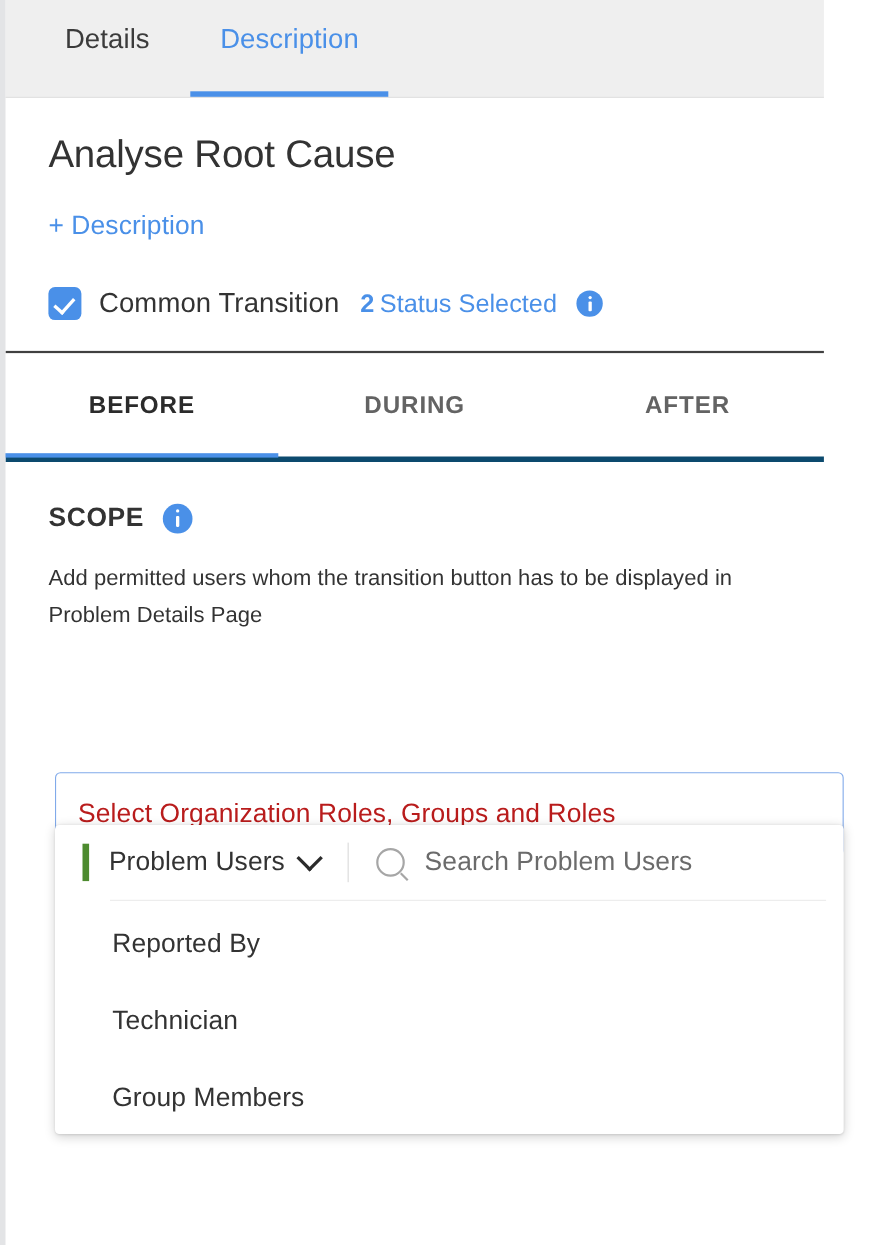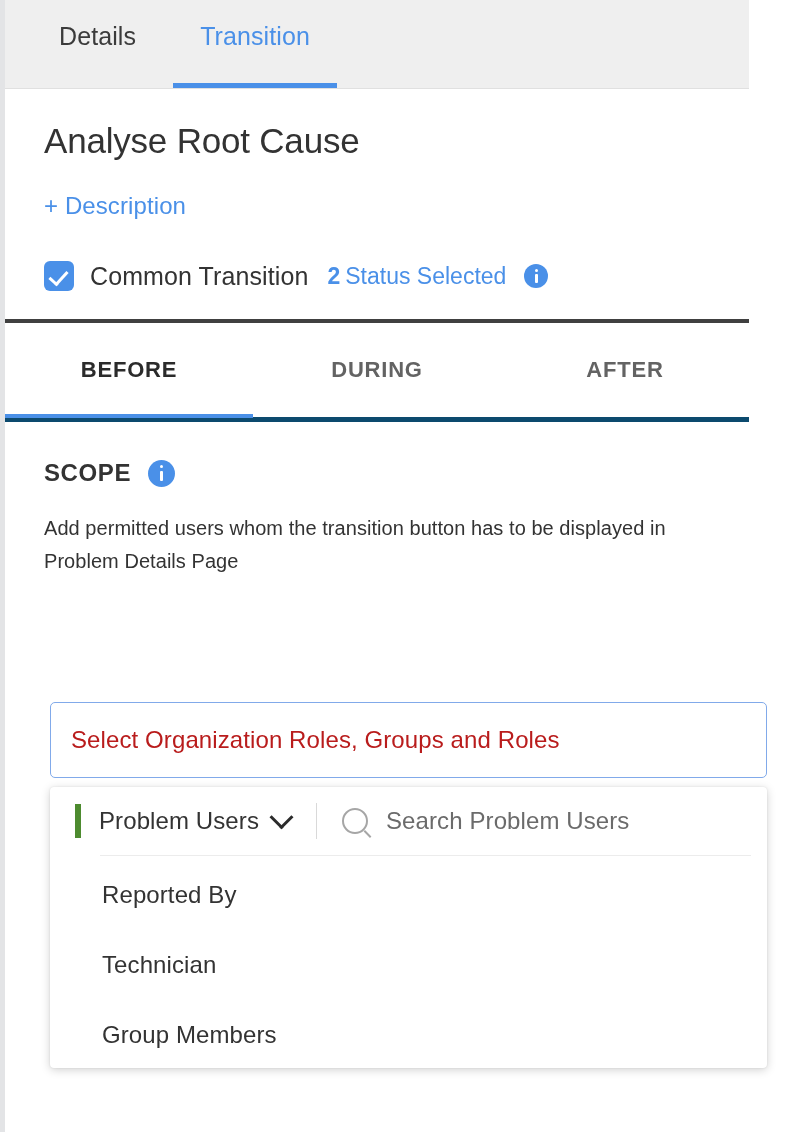--- a/index.html
+++ b/index.html
@@ -66,21 +66,21 @@
     left: 5px;
     right: 5px;
     bottom: 0px;
     height: 5px;
     background: #4a90e8;
   }
 
   
   .header-block {
     padding: 0 0 0 39px;
-    border-bottom: 4px solid #404040;
+    border-bottom: 2px solid #404040;
     box-sizing: border-box;
     padding-bottom: 28px;
   }
   .page-title {
     font-size: 35px;
     color: #333333;
     font-weight: 400;
     margin: 0;
     padding-top: 32px;
     letter-spacing: -0.2px;
@@ -249,21 +249,21 @@
   .select-input-placeholder {
     font-size: 24px;
     color: #b91c1c;
     letter-spacing: 0.1px;
   }
 
   
   .dropdown {
     position: absolute;
     left: 45px;
-    top: 787px;
+    top: 750px;
     width: 717px;
     height: 281px;
     background: #ffffff;
     border-radius: 4px;
     box-shadow: 0 2px 10px rgba(0,0,0,0.18), 0 0 2px rgba(0,0,0,0.10);
     box-sizing: border-box;
     overflow: hidden;
   }
   .dropdown-header {
     display: flex;
@@ -359,21 +359,21 @@
 <div class="left-gutter"></div>
 
 <div class="page">
 
   <div class="tabstrip">
     <div class="tabstrip-inner">
       <div class="top-tab">
         <span>Details</span>
       </div>
       <div class="top-tab active">
-        <span>Transition</span>
+        <span>Description</span>
       </div>
     </div>
   </div>
 
   <div class="header-block">
     <h1 class="page-title">Analyse Root Cause</h1>
 
     <div class="description-link">+ Description</div>
 
     <div class="common-row">

